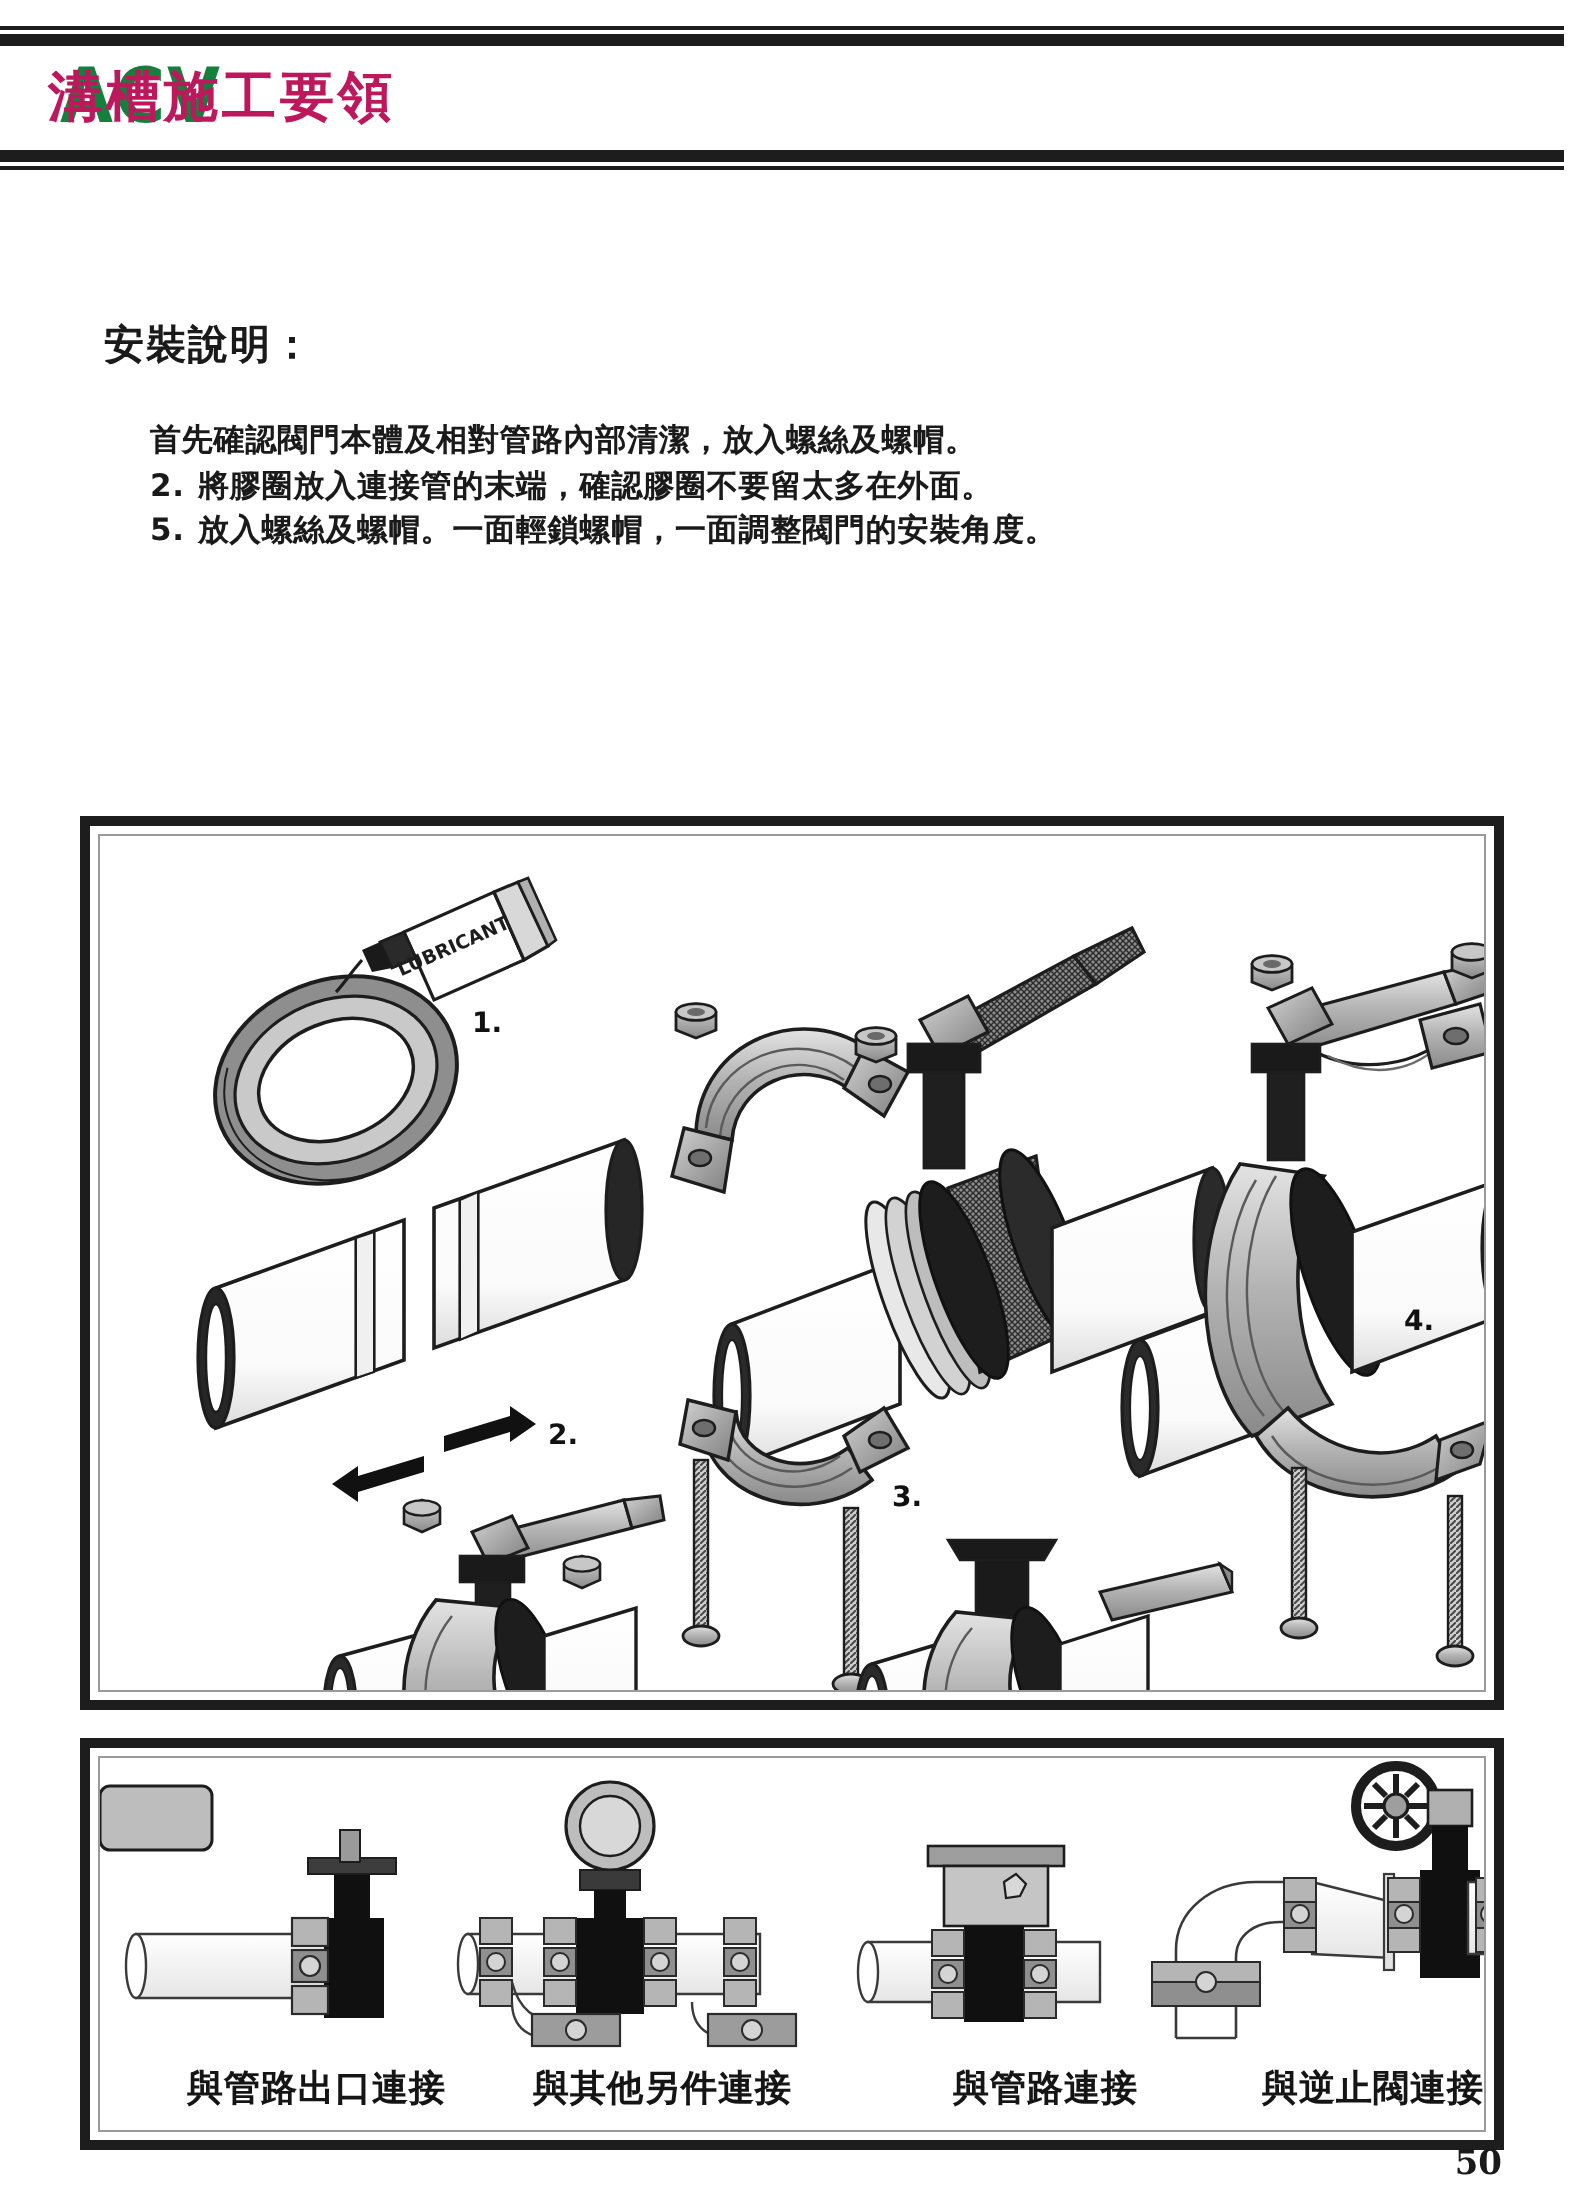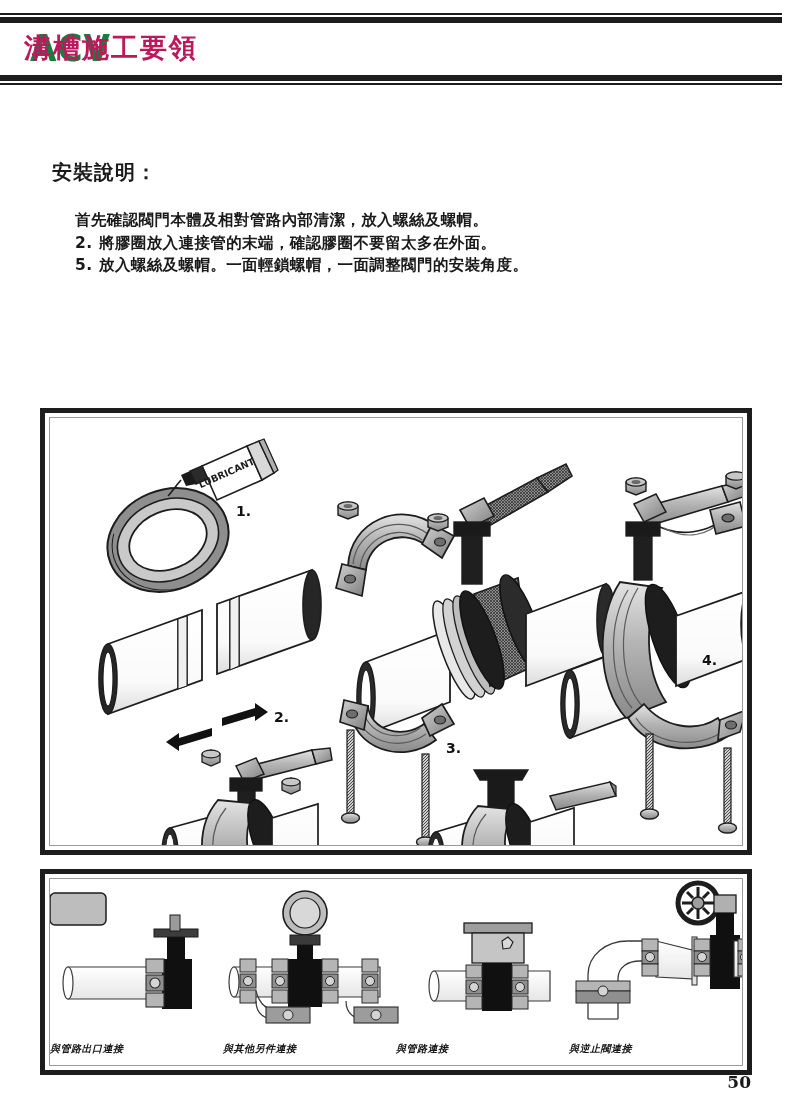--- a/index.html
+++ b/index.html
@@ -64,22 +64,22 @@
     background:#ffffff;
     overflow:hidden;
   }
   #main-panel{left:40px;top:408px;width:712px;height:447px;}
   #app-panel{left:40px;top:869px;width:712px;height:206px;}
   .caption-row{
     position:absolute;left:0;right:0;bottom:9px;
     display:flex;
   }
   .caption{
-    flex:1;text-align:left;
-    font-size:10px;font-weight:bold;letter-spacing:0.5px;color:#151515;font-style:italic;
+    flex:1;text-align:right;
+    font-size:18px;font-weight:bold;letter-spacing:0.5px;color:#151515;
   }
 
   .page-number{
     position:absolute;right:40px;top:1072px;
     font-family:"DejaVu Serif","Liberation Serif",serif;
     font-size:17px;font-weight:bold;color:#1a1a1a;
   }
 
   svg{display:block;}
 </style>

